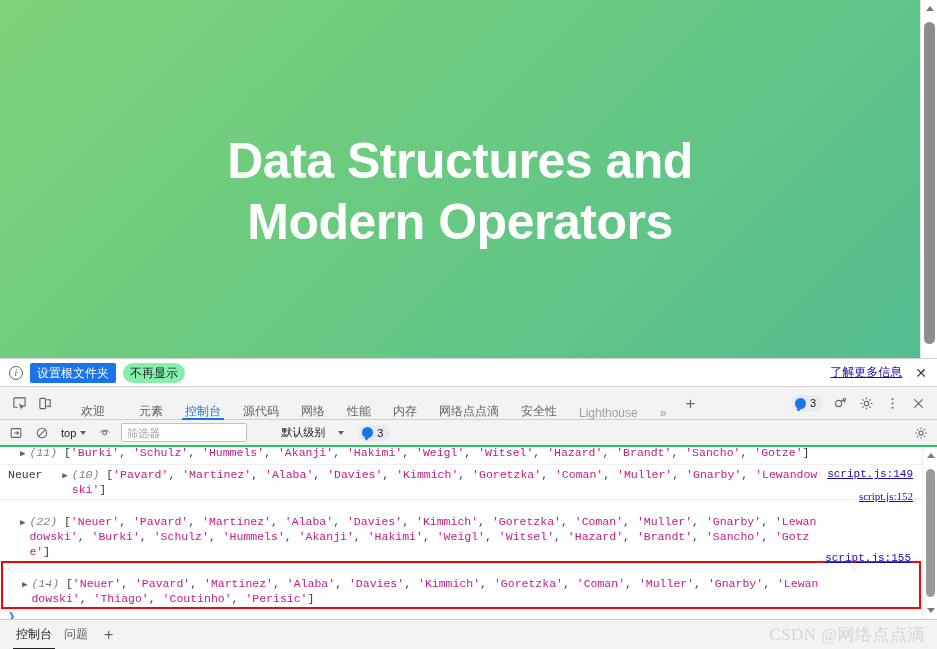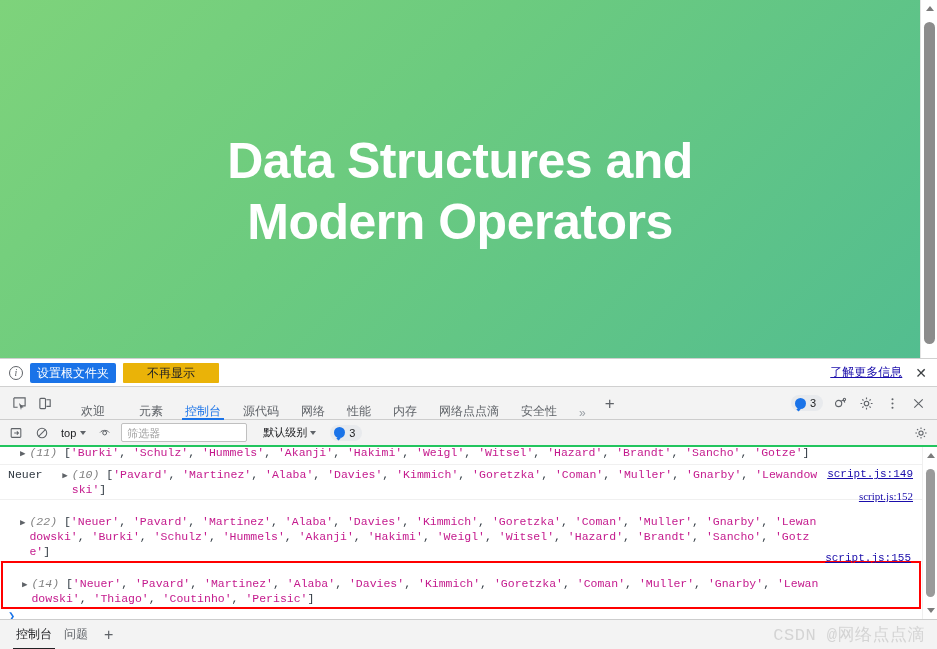--- a/index.html
+++ b/index.html
@@ -115,26 +115,26 @@
     color: #fff;
     border: none;
     border-radius: 2px;
     font-size: 12px;
     padding: 3px 7px;
     font-family: "Liberation Sans", sans-serif;
     cursor: pointer;
     line-height: 14px;
   }
   .btn-secondary {
-    background: #eab308;
+    background: #86efac;
     color: #202124;
     border: none;
-    border-radius: 1px;
+    border-radius: 10px;
     font-size: 12px;
-    padding: 3px 24px;
+    padding: 3px 7px;
     font-family: "Liberation Sans", sans-serif;
     cursor: pointer;
     line-height: 14px;
   }
   .info-spacer { flex: 1 1 auto; }
   .info-link {
     color: #1a0dab;
     font-size: 12px;
     text-decoration: underline;
     cursor: pointer;
@@ -257,26 +257,26 @@
     font-size: 11px;
     padding: 0 5px;
     color: #202124;
     font-family: "Liberation Sans", sans-serif;
     outline: none;
   }
   .filter-input::placeholder { color: #9e9e9e; }
   .level-select {
     display: flex;
     align-items: center;
-    gap: 3px;
+    gap: 13px;
     padding: 2px 3px;
     cursor: pointer;
     font-size: 11px;
     color: #202124;
-    margin-left: 8px;
+    margin-left: 26px;
     justify-content: flex-end;
   }
   .ct-spacer { flex: 1 1 auto; }
 
   
   .console-body {
     flex: 1 1 auto;
     position: relative;
     background: #ffffff;
     overflow: hidden;
@@ -389,21 +389,21 @@
   .drawer-tab.inactive { color: #5f6368; justify-content: flex-end; }
   .drawer-plus {
     padding: 0 10px;
     font-size: 16px;
     color: #5f6368;
     cursor: pointer;
     line-height: 16px;
   }
   .drawer-spacer { flex: 1 1 auto; }
   .watermark {
-    font-family: Liberation Mono, monospace;
+    font-family: Liberation Serif, serif;
     font-size: 17px;
     color: #d4d4d4;
     white-space: nowrap;
     padding-right: 4px;
     letter-spacing: 0.5px;
   }
   svg { display: block; }
 </style>
 </head>
 <body>
@@ -469,20 +469,23 @@
       </div>
     <div class="dt-tab">
         <span>内存</span>
       </div>
     <div class="dt-tab">
         <span>网络点点滴</span>
       </div>
     <div class="dt-tab">
         <span>安全性</span>
       </div>
+    <div class="dt-tab muted">
+        <span>Lighthouse</span>
+      </div>
 
     <div class="dt-tab muted">
         <span>»</span>
       </div>
     <div class="dt-icon-btn">
         <span style="font-size:17px;color:#5f6368;line-height:15px;">+</span>
       </div>
 
     <div class="dt-spacer"></div>
 

